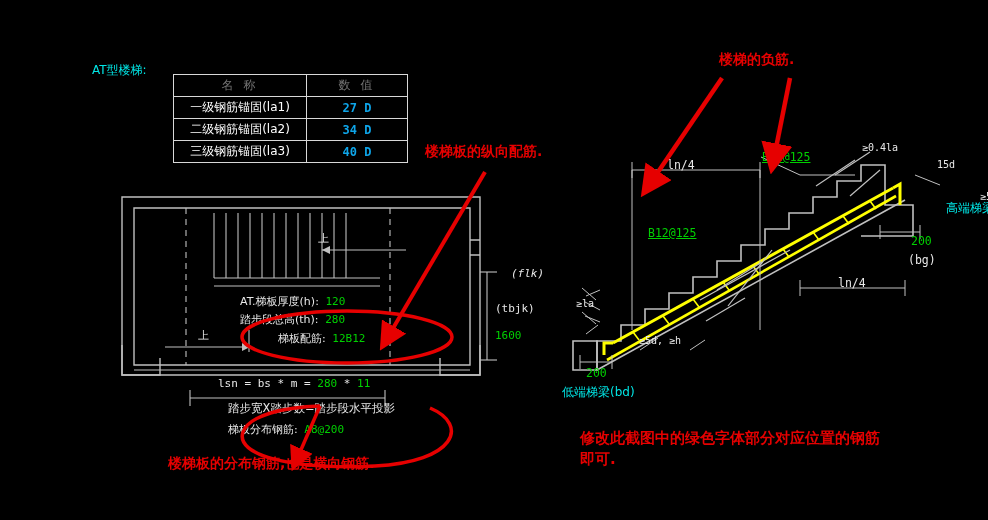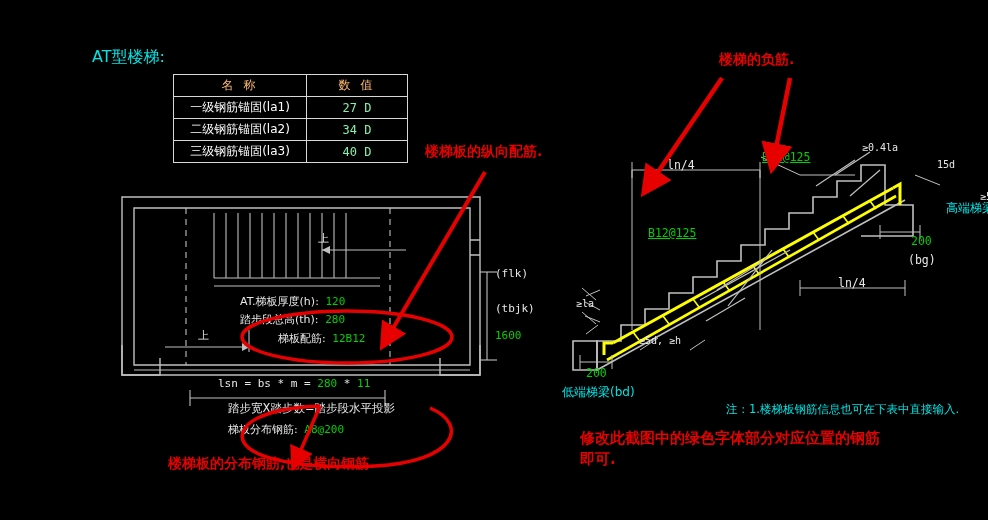--- a/index.html
+++ b/index.html
@@ -16,39 +16,39 @@
   .c-red{color:#e60000;}
 
   
   .cjk{font-family:"DejaVu Sans","Liberation Sans",sans-serif;}
 
   
   .tbl{position:absolute;left:173px;top:74px;border-collapse:collapse;}
   .tbl td{border:1px solid #d8d8d8;height:21px;padding:0 6px;
           font-size:12px;text-align:center;vertical-align:middle;}
   .tbl td.name{width:120px;color:#ffffff;}
-  .tbl td.val{width:88px;color:#86efac;}
-  .tbl td.hdr{color:#fdba74;letter-spacing:3px;}
+  .tbl td.val{width:88px;color:#0ea5e9;font-weight:bold;}
+  .tbl td.hdr{color:#737373;letter-spacing:3px;}
 
   
   svg.layer{position:absolute;left:0;top:0;width:988px;height:520px;
             pointer-events:none;}
 
   .lbl{font-size:11px;}
   .lbl-sm{font-size:10px;}
   .lbl-cad{font-size:11.5px;}
   .big-red{font-size:15px;font-weight:bold;}
   .red-an{font-size:14px;font-weight:bold;}
 </style>
 </head>
 <body>
 
 <div class="stage">
 
-  <div class="abs txt cjk c-cyan lbl" style="left:92px;top:49px;font-size:16px;">AT型楼梯:</div>
+  <div class="abs txt cjk c-cyan lbl" style="left:92px;top:64px;font-size:12px;">AT型楼梯:</div>
 
   <table class="tbl">
     <tbody>
         <tr>
       <td class="hdr cjk">名  称</td>
       <td class="hdr cjk">数  值</td>
     </tr>
     <tr>
       <td class="name cjk">一级钢筋锚固(la1)</td>
       <td class="val">27 D</td>
@@ -212,21 +212,21 @@
   </div>
   <div class="abs txt lbl" style="left:240px;top:314px;">
     <span class="cjk c-white">踏步段总高(th):</span>
     <span class="c-green">280</span>
   </div>
   <div class="abs txt lbl" style="left:240px;top:333px;margin-left:38px;">
     <span class="cjk c-white">梯板配筋:</span>
     <span class="c-green">12B12</span>
   </div>
 
-  <div class="abs txt c-white lbl" style="left:495px;top:268px;">(flk)</div>
+  <div class="abs txt c-white lbl" style="left:511px;top:268px;font-style:italic;">(flk)</div>
   <div class="abs txt c-white lbl" style="left:495px;top:303px;">(tbjk)</div>
   <div class="abs txt c-green lbl" style="left:495px;top:330px;">1600</div>
 
   <div class="abs txt lbl" style="left:218px;top:378px;">
     <span class="c-white">lsn = bs * m =</span>
     <span class="c-green">280</span>
     <span class="c-white">*</span>
     <span class="c-green">11</span>
   </div>
   <div class="abs txt cjk c-white lbl" style="left:228px;top:403px;font-size:11.5px;">踏步宽X踏步数=踏步段水平投影</div>
@@ -249,21 +249,20 @@
   <div class="abs txt c-white lbl-sm" style="left:576px;top:299px;">≥la</div>
   <div class="abs txt c-white lbl-sm" style="left:639px;top:336px;">≥5d, ≥h</div>
 
   <div class="abs txt c-green lbl-cad" style="left:586px;top:368px;">200</div>
   <div class="abs txt c-green lbl-cad" style="left:911px;top:236px;">200</div>
   <div class="abs txt c-white lbl-cad" style="left:908px;top:255px;">(bg)</div>
 
   <div class="abs txt cjk c-cyan" style="left:946px;top:202px;font-size:12px;">高端梯梁</div>
   <div class="abs txt cjk c-cyan" style="left:562px;top:386px;font-size:12px;">低端梯梁(bd)</div>
 
-  <div class="abs txt cjk c-cyan" style="left:726px;top:404px;font-size:11.5px;">注：1.楼梯板钢筋信息也可在下表中直接输入.</div>
 
   <svg class="layer" viewBox="0 0 988 520">
     <defs>
       <marker id="ah" markerWidth="7" markerHeight="7" refX="1" refY="3.5" orient="auto" markerUnits="strokeWidth">
         <polygon points="0,0 7,3.5 0,7" fill="#e60000"></polygon>
       </marker>
     </defs>
 
     <line x1="485" y1="172" x2="392" y2="330" stroke="#e60000" stroke-width="4" marker-end="url(#ah)"></line>
 

